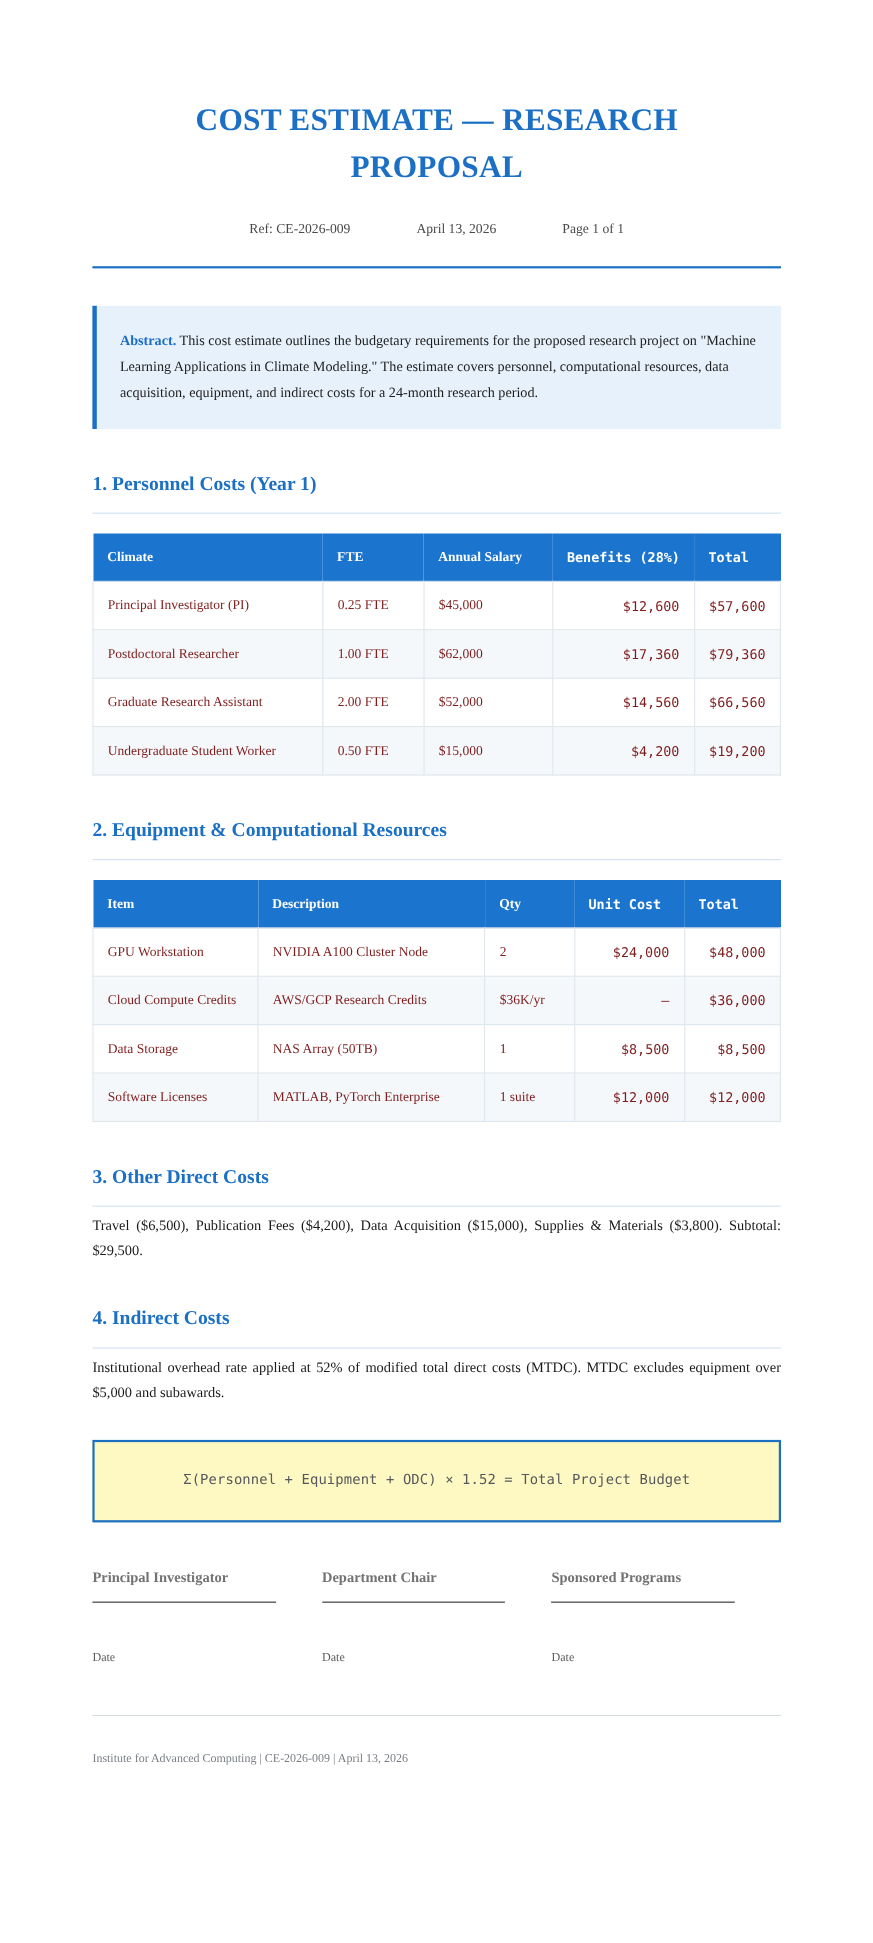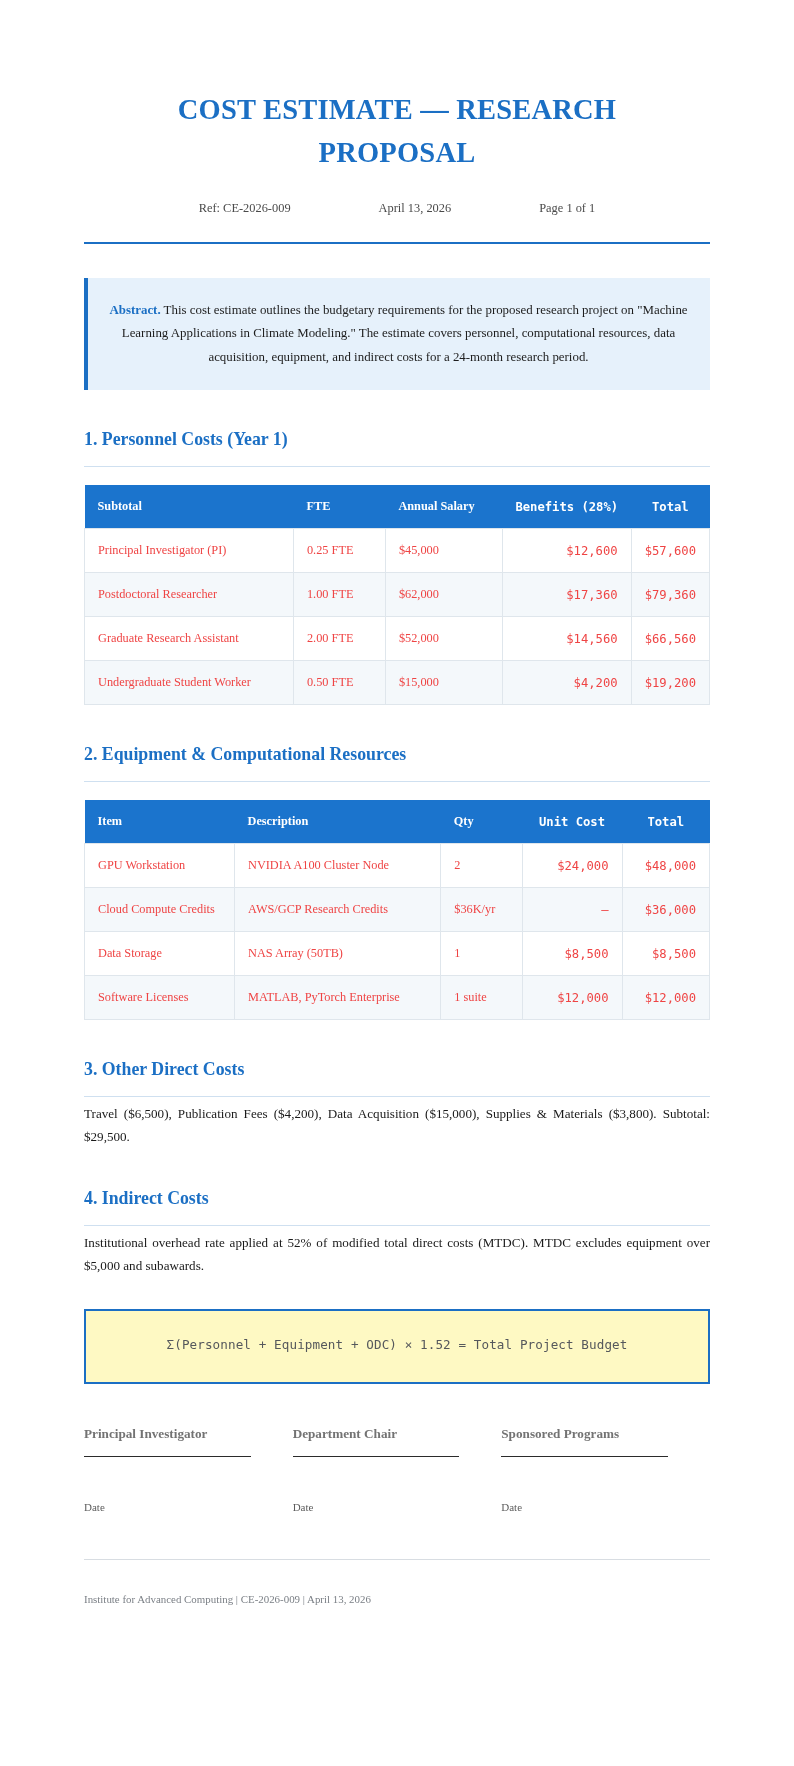--- a/index.html
+++ b/index.html
@@ -30,38 +30,38 @@
     margin: 14px 0 0 0;
     padding: 0 18px;
   }
   .doc-meta {
     margin-top: 26px;
     text-align: center;
     font-size: 12.4px;
     color: #4a4a4a;
     display: flex;
     justify-content: center;
-    gap: 88px;
+    gap: 60px;
   }
   .rule-top {
     margin-top: 26px;
     height: 0;
     border-top: 2.2px solid #1b6fc4;
   }
 
   
   .abstract {
     margin-top: 34px;
     background: #e6f1fb;
     border-left: 4.5px solid #1b6fc4;
     padding: 21px 22px 21px 21px;
     font-size: 12.9px;
     line-height: 1.83;
     color: #1d1d1d;
-    text-align: center;
+    text-align: left;
   }
   .abstract .lead {
     font-weight: bold;
     color: #1b6fc4;
   }
 
   
   .section-h {
     margin-top: 38px;
     font-size: 17.8px;
@@ -94,29 +94,29 @@
     color: #ffffff;
     font-weight: bold;
     padding: 14px 13px;
     text-align: left;
     vertical-align: middle;
     border: none;
     white-space: nowrap;
   }
   table.data thead th.num {
     font-family: "DejaVu Sans Mono", "Liberation Mono", monospace;
-    text-align: center;
+    text-align: left;
     font-size: 12.2px;
     letter-spacing: 0;
   }
   table.data tbody td {
     padding: 14px 13px;
     border: 1px solid #dfe6ec;
     vertical-align: middle;
-    color: #ef4444;
+    color: #7f1d1d;
   }
   table.data tbody td.num {
     font-family: "DejaVu Sans Mono", "Liberation Mono", monospace;
     text-align: right;
     font-size: 12.2px;
     margin-left: 28px;
   }
   table.data tbody tr:nth-child(even) td {
     background: #f4f8fb;
   }
@@ -220,21 +220,21 @@
   <table class="data t-personnel">
     <colgroup>
         <col class="c0">
         <col class="c1">
         <col class="c2">
         <col class="c3">
         <col class="c4">
       </colgroup>
     <thead>
       <tr>
-        <th>Subtotal</th>
+        <th>Climate</th>
         <th>FTE</th>
         <th>Annual Salary</th>
         <th class="num">Benefits (28%)</th>
         <th class="num">Total</th>
       </tr>
     </thead>
     <tbody>
       <tr>
         <td>Principal Investigator (PI)</td>
         <td>0.25 FTE</td>

